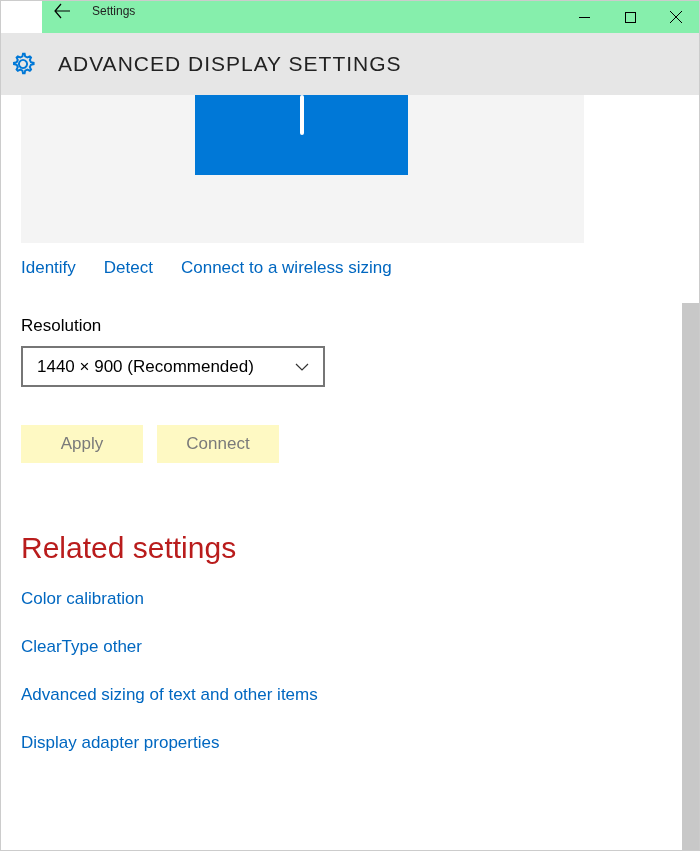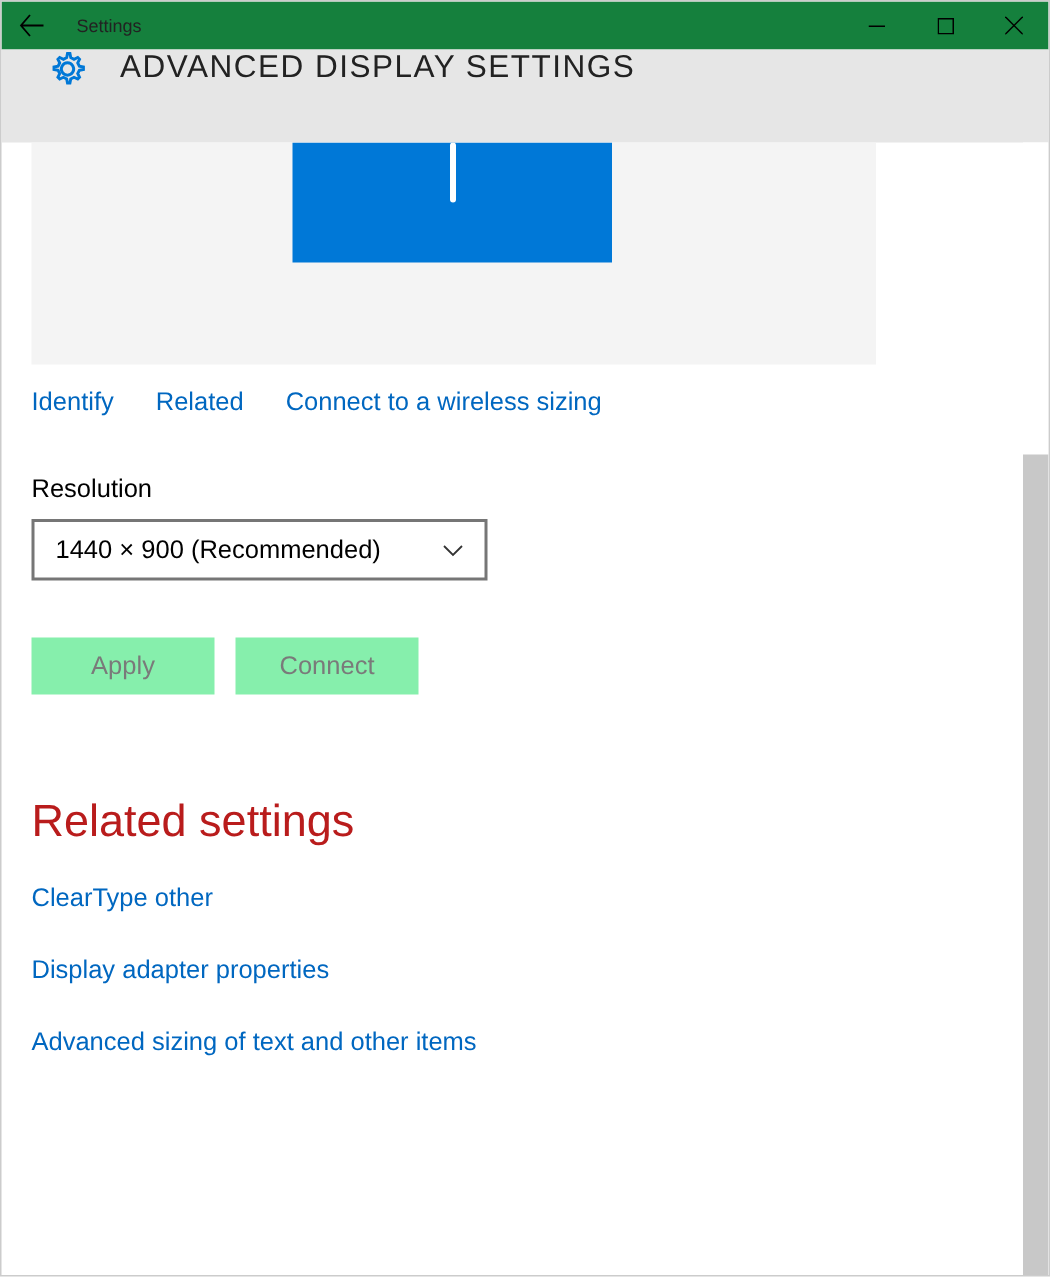--- a/index.html
+++ b/index.html
@@ -8,25 +8,26 @@
     width: 700px;
     height: 851px;
     font-family: "Segoe UI", Arial, sans-serif;
     background: #fff;
     border: 1px solid #ccc;
     overflow: hidden;
     position: relative;
   }
   .titlebar {
     height: 32px;
-    background: #15803d;
-    display: flex;
-    align-items: center;
+    background: #86efac;
+    display: flex;
+    align-items: flex-start;
     justify-content: space-between;
     padding-left: 10px;
+    margin-left: 41px;
   }
   .titlebar-left {
     display: flex;
     align-items: center;
     gap: 20px;
   }
   .back-arrow {
     width: 20px;
     height: 20px;
     display: flex;
@@ -44,22 +45,22 @@
     width: 46px;
     height: 32px;
     display: flex;
     align-items: center;
     justify-content: center;
   }
   .header {
     height: 62px;
     background: #e6e6e6;
     display: flex;
-    align-items: flex-start;
-    padding-left: 31px;
+    align-items: center;
+    padding-left: 9px;
     gap: 22px;
   }
   .gear-icon {
     width: 26px;
     height: 26px;
     color: #0078d7;
   }
   .header-title {
     font-size: 21px;
     letter-spacing: 1px;
@@ -141,21 +142,21 @@
     height: 14px;
   }
   .button-row {
     display: flex;
     gap: 14px;
     padding: 38px 20px 0 20px;
   }
   .btn {
     width: 122px;
     height: 38px;
-    background: #86efac;
+    background: #fef9c3;
     color: #7a7a7a;
     font-size: 17px;
     display: flex;
     align-items: center;
     justify-content: center;
     border: none;
   }
   .related-heading {
     font-size: 30px;
     font-weight: 400;
@@ -231,21 +232,21 @@
     <div class="monitor-area-wrap">
       <div class="monitor-area">
         <div class="monitor-rect">
           <div class="monitor-tick"></div>
         </div>
       </div>
     </div>
 
     <div class="link-row">
       <span class="link">Identify</span>
-      <span class="link">Related</span>
+      <span class="link">Detect</span>
       <span class="link">Connect to a wireless sizing</span>
     </div>
 
     <div class="section">
       <div class="field-label">Resolution</div>
       <div class="select-box">
         <span>1440 × 900 (Recommended)</span>
         <svg class="chevron" width="14" height="14" viewBox="0 0 14 14">
           <path d="M1 4 L7 10 L13 4" stroke="#333" stroke-width="1.2" fill="none"></path>
         </svg>
@@ -253,23 +254,24 @@
     </div>
 
     <div class="button-row">
       <div class="btn">Apply</div>
       <div class="btn">Connect</div>
     </div>
 
     <div class="related-heading">Related settings</div>
 
     <div class="related-links">
+      <span class="link">Color calibration</span>
       <span class="link">ClearType other</span>
+      <span class="link">Advanced sizing of text and other items</span>
       <span class="link">Display adapter properties</span>
-      <span class="link">Advanced sizing of text and other items</span>
     </div>
 
   </div>
 
   <div class="scrollbar">
     <div class="scroll-thumb"></div>
   </div>
 </div>
 
 </body></html>

